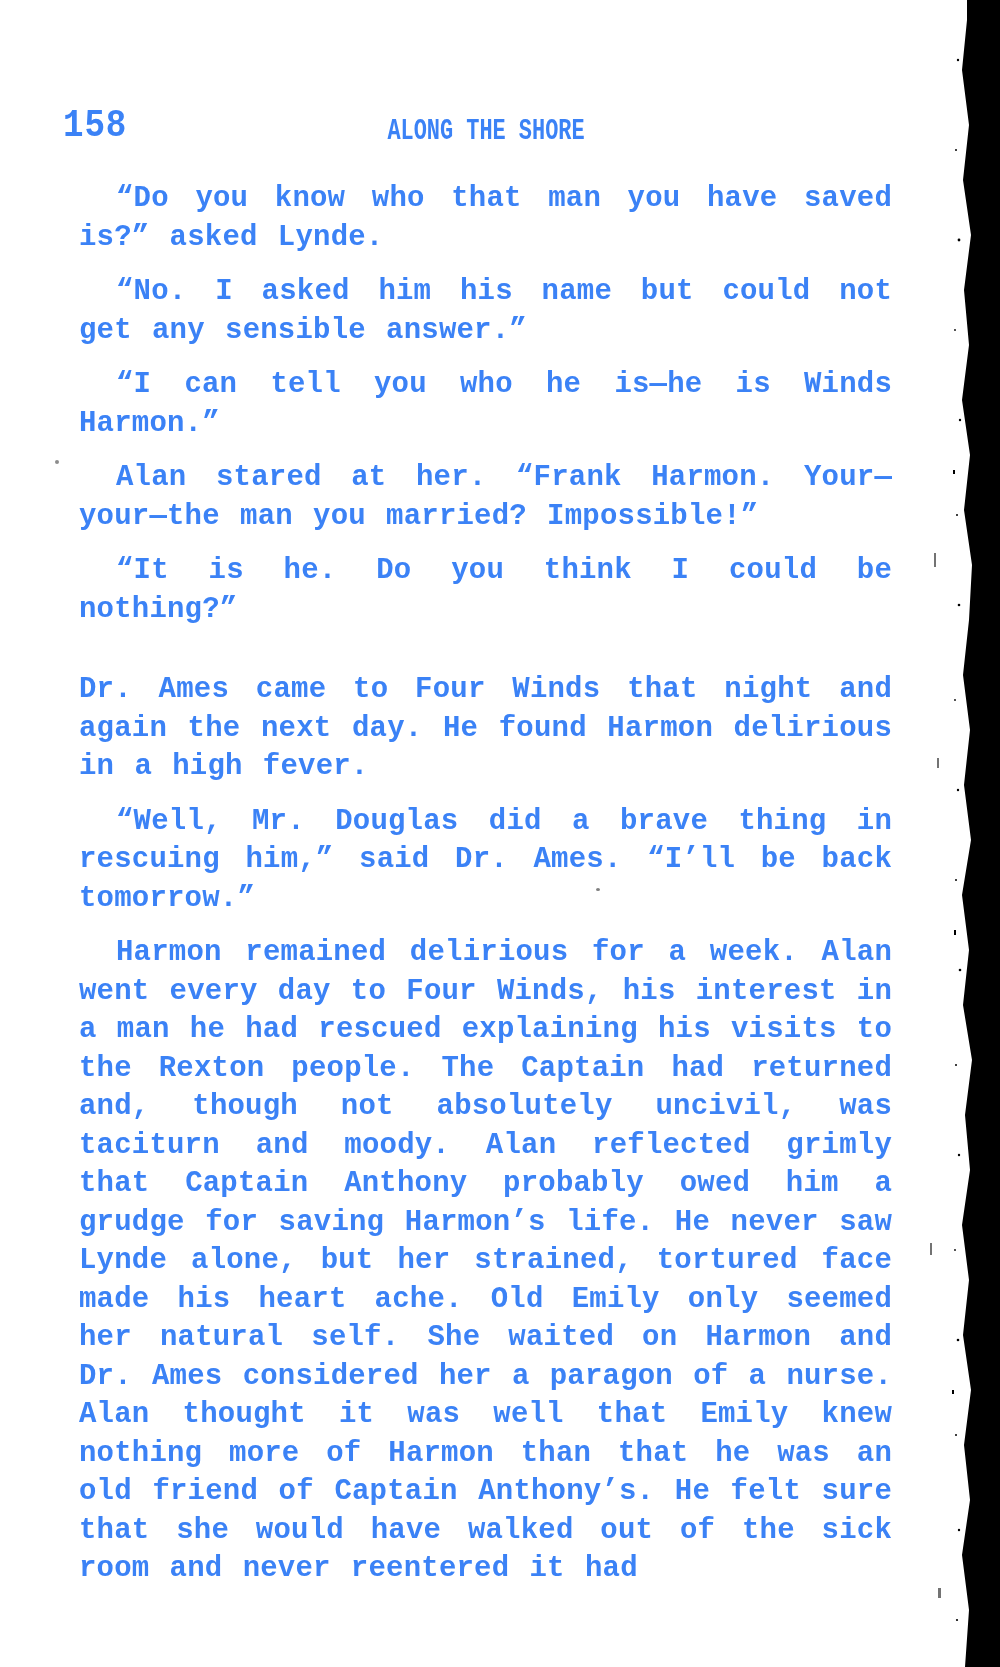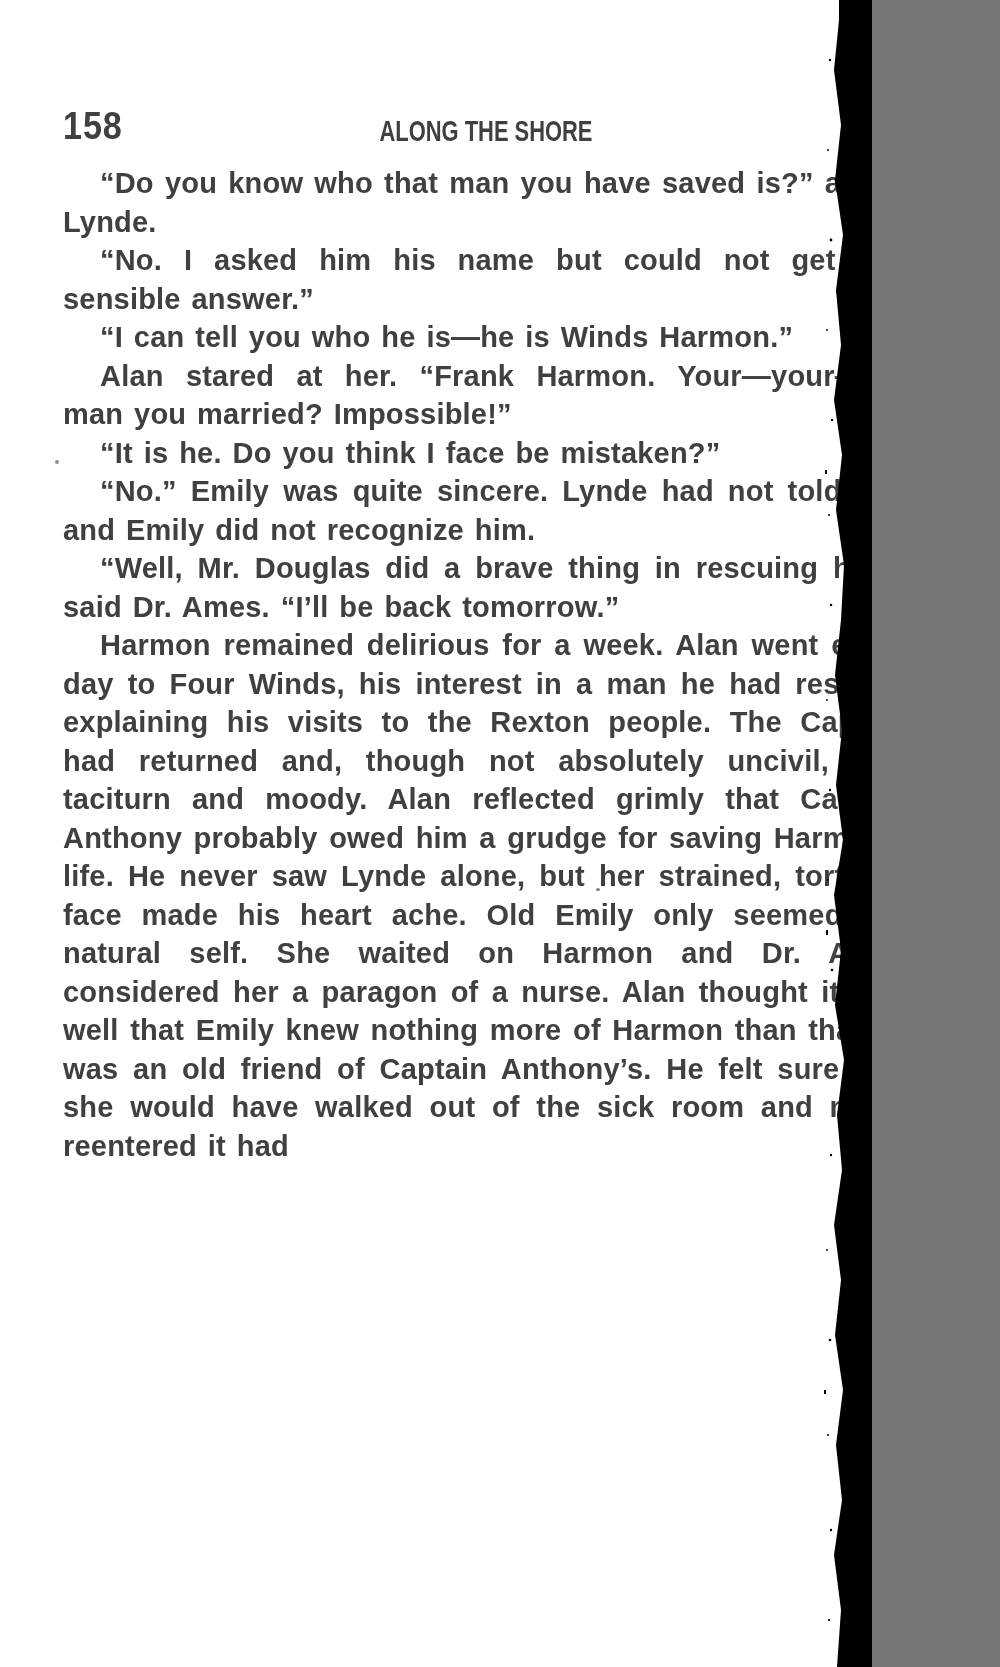--- a/index.html
+++ b/index.html
@@ -1,24 +1,24 @@
 <!DOCTYPE html>
 <html><head>
 <meta charset="utf-8">
 <style>
   html, body { margin: 0; padding: 0; }
   body { background: #777; }
   .page {
     position: relative;
-    width: 872px;
+    width: 1000px;
     height: 1667px;
     background: #ffffff;
     overflow: hidden;
-    font-family: Liberation Sans, sans-serif;
-    color: #404040;
+    font-family: Liberation Mono, monospace;
+    color: #3b82f6;
   }
   
   .running-head {
     position: absolute;
     top: 106px;
     left: 63px;
     width: 845px;
     height: 44px;
   }
   .page-number {
@@ -50,21 +50,21 @@
     top: 164px;
     left: 63px;
     width: 845px;
     font-size: 29px;
     font-weight: bold;
     line-height: 38.5px;
     text-align: justify;
     word-spacing: 0.09em;
     letter-spacing: 0.2px;
   }
-  .body-text p { margin: 0; padding: 0; }
+  .body-text p { margin: 16px; padding: 0; }
   .body-text p.indent { text-indent: 37px; }
   .body-text p.section-start { margin-top: 42px; }
   
   .gutter {
     position: absolute;
     top: 0;
     right: 0;
     width: 50px;
     height: 1667px;
     display: block;
@@ -90,22 +90,22 @@
   <div class="running-head">
     <span class="page-number">158</span>
     <span class="running-title">ALONG THE SHORE</span>
   </div>
 
   <div class="body-text">
     <p class="indent">“Do you know who that man you have saved is?” asked Lynde.</p>
     <p class="indent">“No. I asked him his name but could not get any sensible answer.”</p>
     <p class="indent">“I can tell you who he is—he is Winds Harmon.”</p>
     <p class="indent">Alan stared at her. “Frank Harmon. Your—your—the man you married? Impossible!”</p>
-    <p class="indent">“It is he. Do you think I face be mistaken?”</p>
-    <p class="indent">“No.” Emily was quite sincere. Lynde had not told her, and Emily did not recognize him.</p>
+    <p class="indent">“It is he. Do you think I could be nothing?”</p>
+    <p class="section-start">Dr. Ames came to Four Winds that night and again the next day. He found Harmon delirious in a high fever.</p>
     <p class="indent">“Well, Mr. Douglas did a brave thing in rescuing him,” said Dr. Ames. “I’ll be back tomorrow.”</p>
     <p class="indent">Harmon remained delirious for a week. Alan went every day to Four Winds, his interest in a man he had rescued explaining his visits to the Rexton people. The Captain had returned and, though not absolutely uncivil, was taciturn and moody. Alan reflected grimly that Captain Anthony probably owed him a grudge for saving Harmon’s life. He never saw Lynde alone, but her strained, tortured face made his heart ache. Old Emily only seemed her natural self. She waited on Harmon and Dr. Ames considered her a paragon of a nurse. Alan thought it was well that Emily knew nothing more of Harmon than that he was an old friend of Captain Anthony’s. He felt sure that she would have walked out of the sick room and never reentered it had</p>
   </div>
 
   <svg class="gutter" viewBox="0 0 50 1667" preserveAspectRatio="none" aria-hidden="true">
     <path fill="#000000" d="M50,0 L50,1667 L15,1667
       L19,1610 L12,1555 L20,1500 L14,1445 L21,1390 L13,1335 L19,1280 L12,1225
       L20,1170 L15,1115 L22,1060 L13,1005 L19,950 L12,895 L21,840 L14,785
       L20,730 L13,675 L19,620 L22,565 L14,510 L20,455 L12,400 L19,345
       L14,290 L21,235 L13,180 L19,125 L12,70 L17,20 L17,0 Z"></path>

